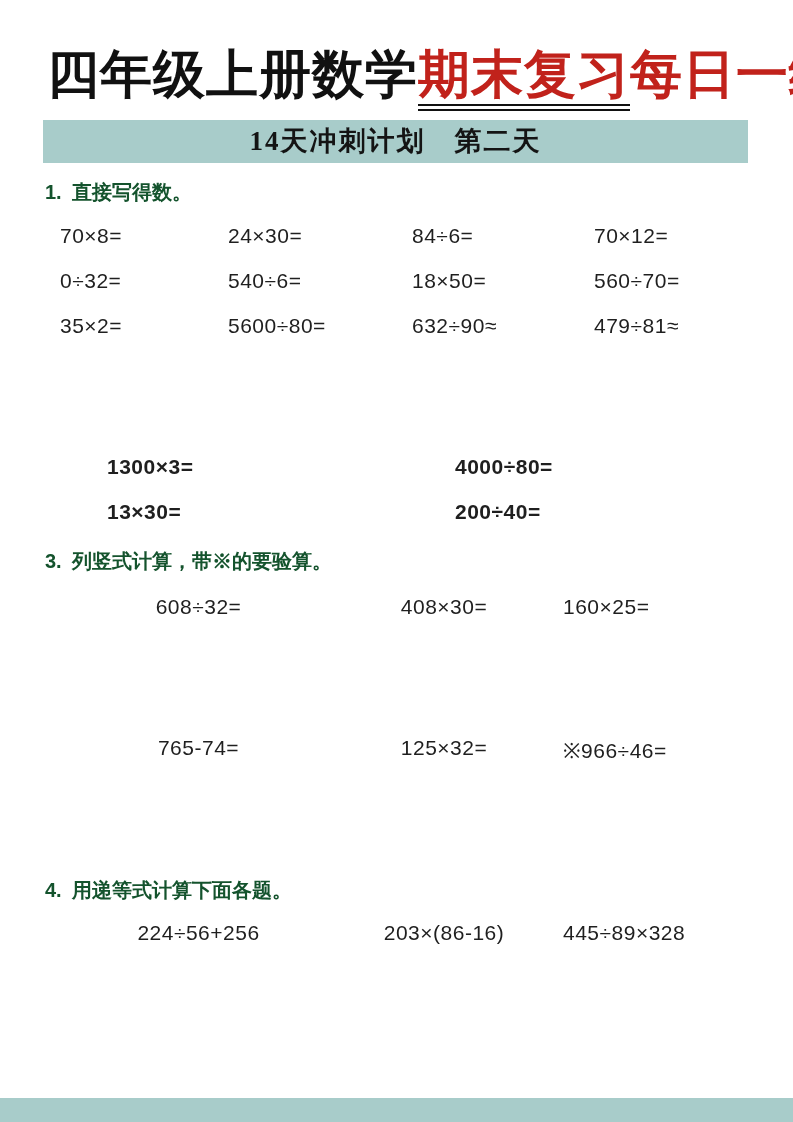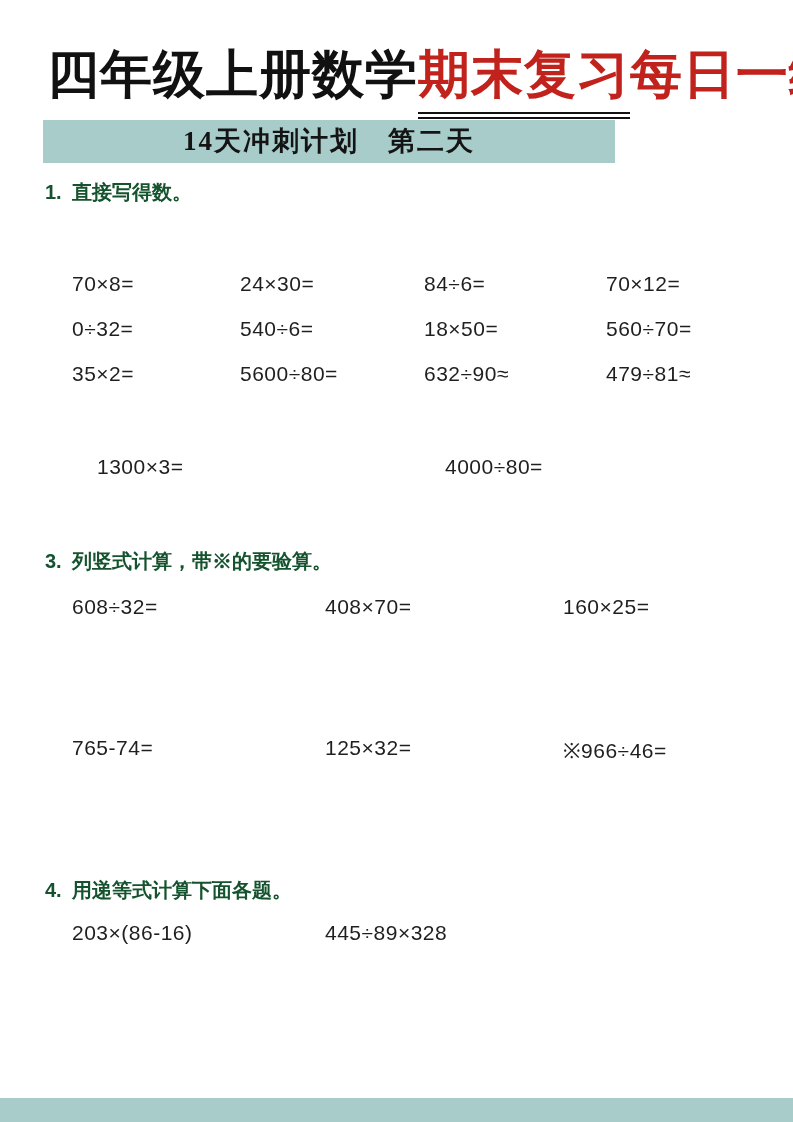--- a/index.html
+++ b/index.html
@@ -22,27 +22,27 @@
     font-weight: bold;
     font-size: 52px;
     line-height: 1.05;
     letter-spacing: 1px;
     color: #111111;
     white-space: nowrap;
   }
   .title .red { color: #c1221b; }
   .title .dbl-underline {
     border-bottom: 7px double #111111;
-    padding-bottom: 9px;
+    padding-bottom: 1px;
   }
   .banner {
     position: absolute;
     top: 120px;
     left: 43px;
-    width: 572px;
+    width: 705px;
     height: 43px;
     background: #a8ccca;
     text-align: center;
     line-height: 43px;
     font-family: "Liberation Serif", serif;
     font-weight: bold;
     font-size: 27px;
     letter-spacing: 2px;
     color: #141414;
     white-space: nowrap;
@@ -63,42 +63,43 @@
     font-weight: bold;
   }
   .eq {
     font-size: 21px;
     letter-spacing: 0.5px;
     color: #1f1f1f;
     white-space: nowrap;
   }
   .row4 {
     position: absolute;
-    left: 72px;
+    left: 60px;
     display: grid;
     grid-template-columns: 168px 184px 182px auto;
-    margin-top: 48px;
   }
   .row3 {
     position: absolute;
     left: 72px;
     display: grid;
     grid-template-columns: 253px 238px auto;
+    text-align: center;
   }
   .row2a {
     position: absolute;
     left: 75px;
     display: grid;
     grid-template-columns: 352px auto;
   }
   .row2b {
     position: absolute;
-    left: 97px;
+    left: 107px;
     display: grid;
     grid-template-columns: 348px auto;
+    font-weight: bold;
   }
   .footer-bar {
     position: absolute;
     left: 0;
     top: 1098px;
     width: 793px;
     height: 24px;
     background: #a8ccca;
   }
 </style>
@@ -130,38 +131,43 @@
     <span class="eq">35×2=</span>
     <span class="eq">5600÷80=</span>
     <span class="eq">632÷90≈</span>
     <span class="eq">479÷81≈</span>
   </div>
 
   <div class="row2b" style="top:455px">
     <span class="eq">1300×3=</span>
     <span class="eq">4000÷80=</span>
   </div>
+  <div class="row2b" style="top:500px">
+    <span class="eq">13×30=</span>
+    <span class="eq">200÷40=</span>
+  </div>
 
   <div class="prob-header" style="top:548px">
     <span class="num">3.</span><span>列竖式计算，带※的要验算。</span>
   </div>
   <div class="row3" style="top:595px">
     <span class="eq">608÷32=</span>
-    <span class="eq">408×70=</span>
+    <span class="eq">408×30=</span>
     <span class="eq">160×25=</span>
   </div>
   <div class="row3" style="top:736px">
     <span class="eq">765-74=</span>
     <span class="eq">125×32=</span>
     <span class="eq">※966÷46=</span>
   </div>
 
   <div class="prob-header" style="top:877px">
     <span class="num">4.</span><span>用递等式计算下面各题。</span>
   </div>
   <div class="row3" style="top:921px">
+    <span class="eq">224÷56+256</span>
     <span class="eq">203×(86-16)</span>
     <span class="eq">445÷89×328</span>
   </div>
 
   <div class="footer-bar"></div>
 
 </div>
 
 </body></html>

